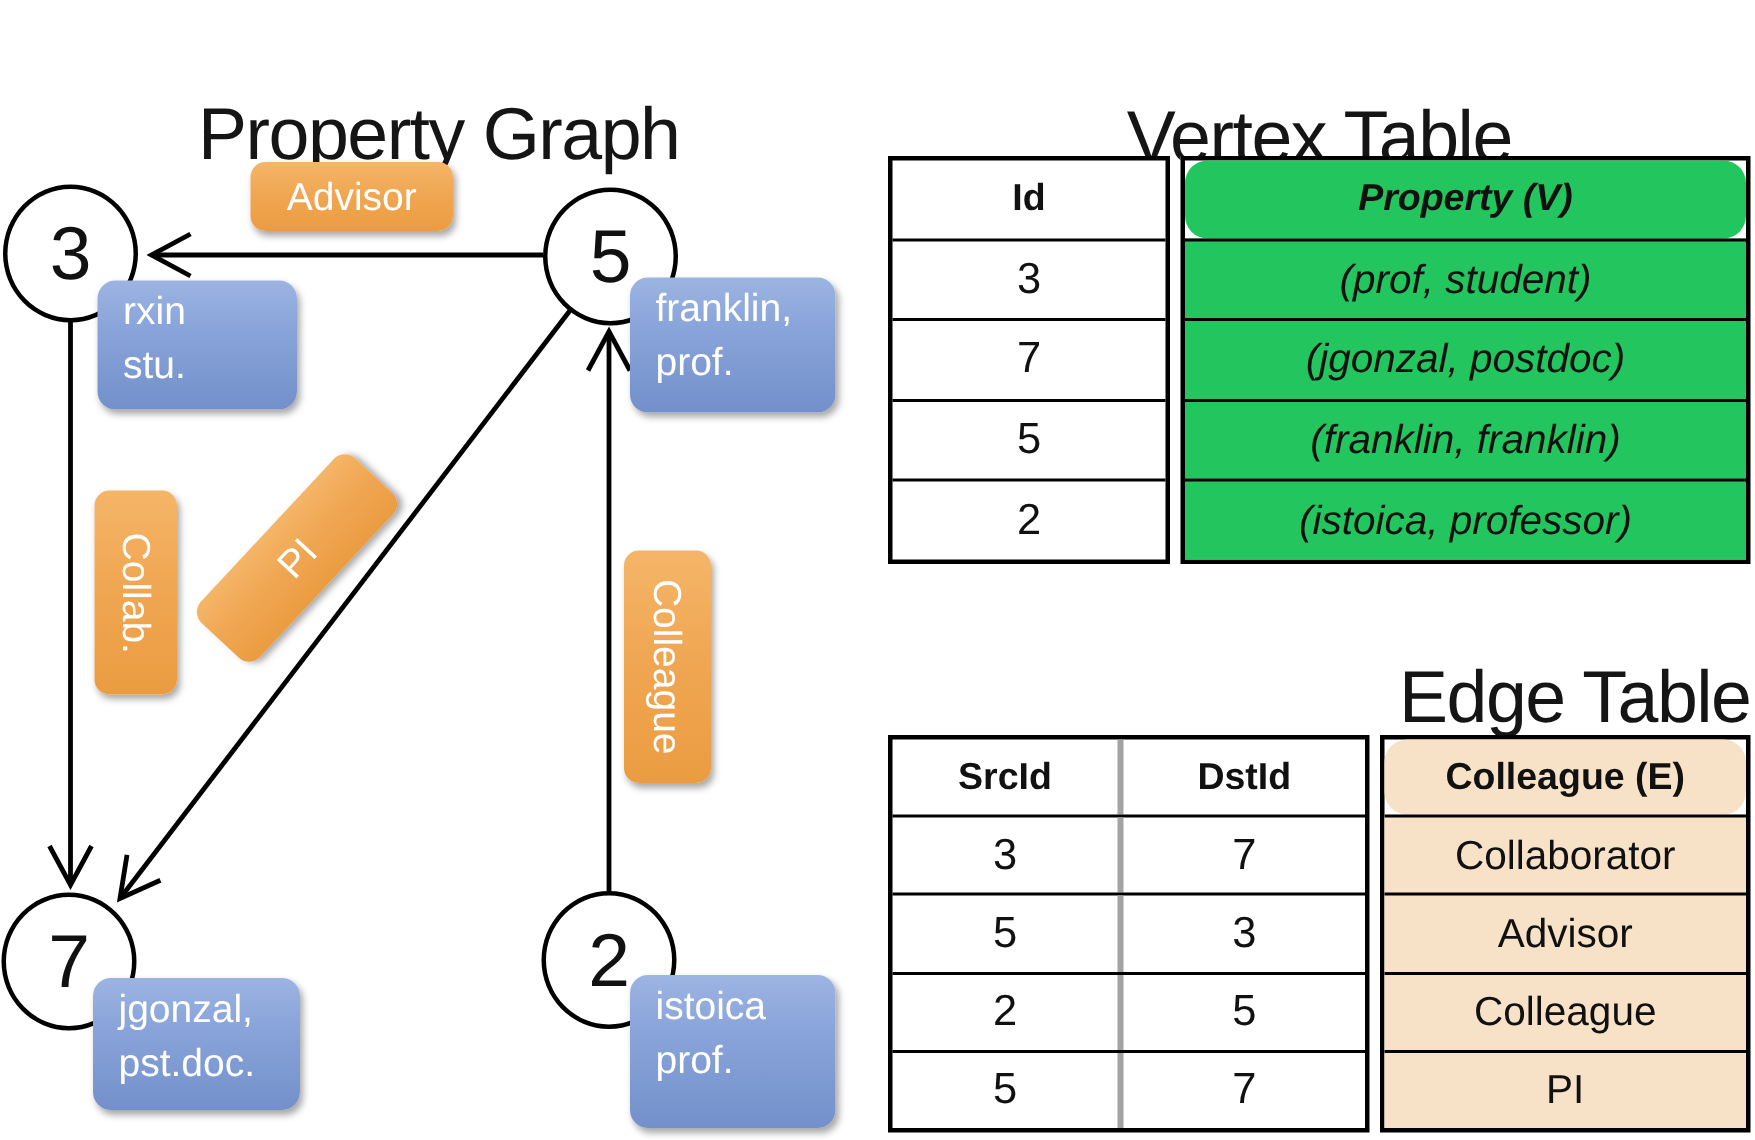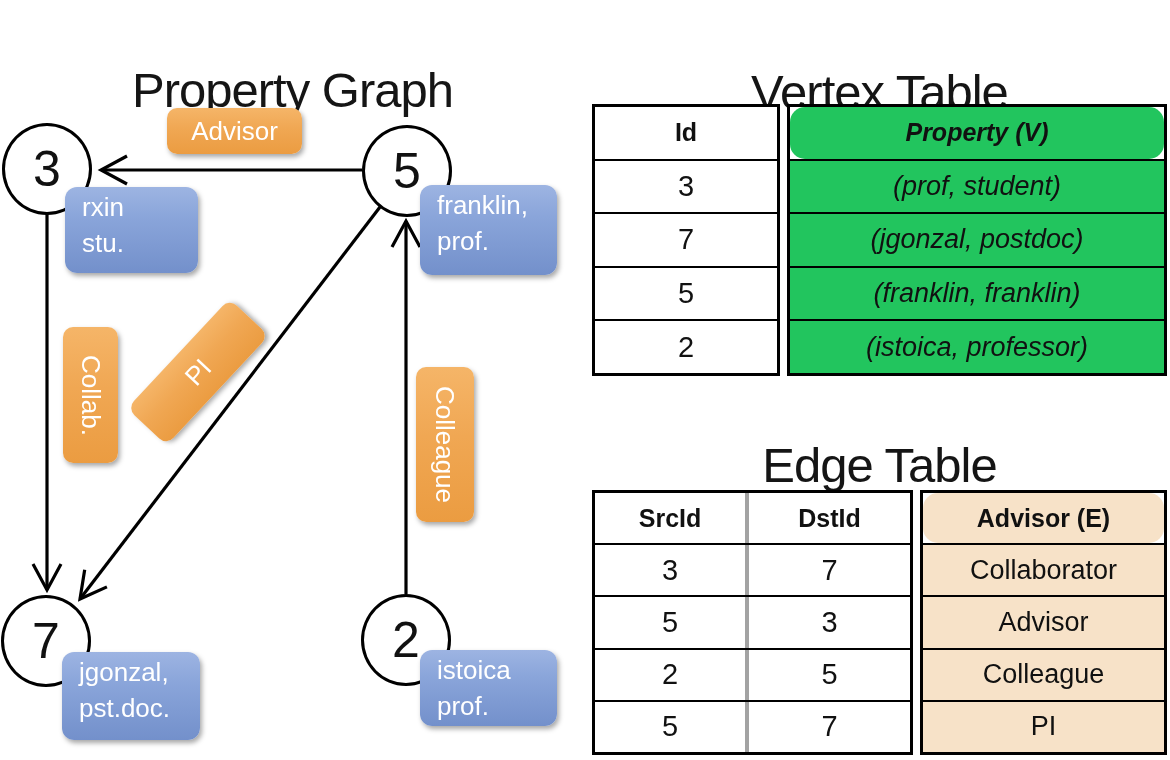--- a/index.html
+++ b/index.html
@@ -84,21 +84,21 @@
   <div>stu.</div>
 </div>
 <div class="vlabel" style="left:420px; top:185px; width:137px; height:90px;">
   <div>franklin,</div>
   <div>prof.</div>
 </div>
 <div class="vlabel" style="left:62px; top:652px; width:138px; height:88px;">
   <div>jgonzal,</div>
   <div>pst.doc.</div>
 </div>
-<div class="vlabel" style="left:420px; top:650px; width:137px; height:76px;">
+<div class="vlabel" style="left:420px; top:650px; width:137px; height:102px;">
   <div>istoica</div>
   <div>prof.</div>
 </div>
 
 <div class="elabel" style="left:167px; top:108px; width:135px; height:46px;">
   <span>Advisor</span>
 </div>
 <div class="elabel" style="left:63px; top:327px; width:55px; height:136px;">
   <span class="vtext">Collab.</span>
 </div>
@@ -121,21 +121,21 @@
   </div>
   <div class="subcol" style="flex:1;">
     <div class="rowcell hdr bluefill">Property (V)</div>
     <div class="rowcell bluefill">(prof, student)</div>
     <div class="rowcell bluefill">(jgonzal, postdoc)</div>
     <div class="rowcell bluefill">(franklin, franklin)</div>
     <div class="rowcell bluefill">(istoica, professor)</div>
   </div>
 </div>
 
-<div class="big-title" style="left:592px; top:389px; width:575px;">Edge Table</div>
+<div class="big-title" style="left:592px; top:389px; width:575px;text-align:right;">Edge Table</div>
 
 <div class="dtable" style="left:592px; top:490px; width:575px; height:265px;">
   <div class="subcol" style="width:321px;">
     <div class="pairrow">
       <div class="pc first hdr">SrcId</div>
       <div class="pc second hdr">DstId</div>
     </div>
     <div class="pairrow">
       <div class="pc first">3</div>
       <div class="pc second">7</div>
@@ -147,19 +147,19 @@
     <div class="pairrow">
       <div class="pc first">2</div>
       <div class="pc second">5</div>
     </div>
     <div class="pairrow">
       <div class="pc first">5</div>
       <div class="pc second">7</div>
     </div>
   </div>
   <div class="subcol" style="flex:1;">
-    <div class="rowcell hdr tanfill">Advisor (E)</div>
+    <div class="rowcell hdr tanfill">Colleague (E)</div>
     <div class="rowcell tanfill">Collaborator</div>
     <div class="rowcell tanfill">Advisor</div>
     <div class="rowcell tanfill">Colleague</div>
     <div class="rowcell tanfill">PI</div>
   </div>
 </div>
 
 </body></html>

